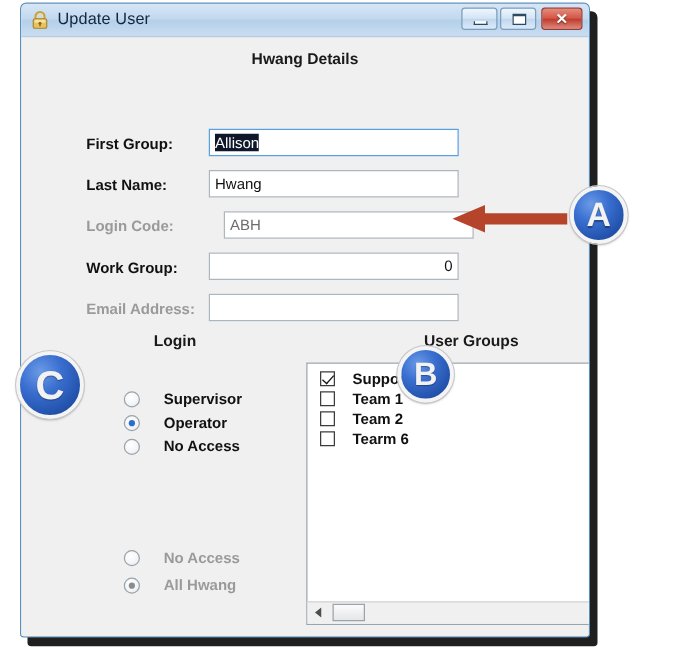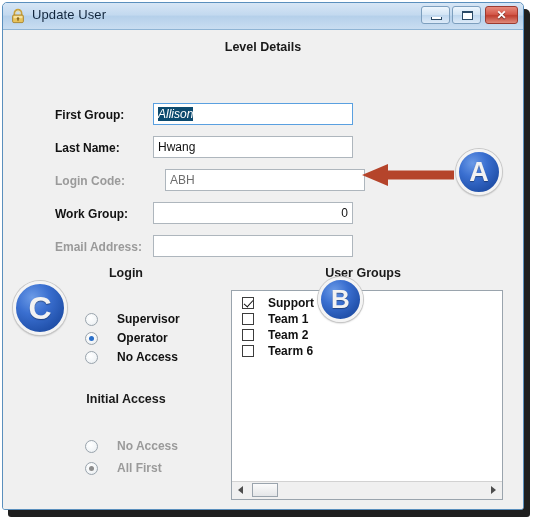--- a/index.html
+++ b/index.html
@@ -8,23 +8,23 @@
     width: 539px;
     height: 529px;
     background: #ffffff;
     font-family: "Liberation Sans", sans-serif;
     overflow: hidden;
   }
 
   
   #window {
     position: absolute;
-    left: 2px;
+    left: 16px;
     top: 2px;
-    width: 522px;
+    width: 456px;
     height: 508px;
     box-sizing: border-box;
     border: 1px solid #5a8fbd;
     border-radius: 5px 5px 3px 3px;
     background: #f0f0f0;
     box-shadow: 6px 7px 0 rgba(0,0,0,0.88), 0 0 0 1px rgba(255,255,255,0.7) inset;
     overflow: hidden;
   }
 
   
@@ -138,23 +138,22 @@
     color: #111;
     padding: 0 4px;
     line-height: 20px;
     outline: none;
   }
   .field-input.focused { border: 1px solid #5aa0e0; }
   .field-input.readonly { background: #ffffff; color: #6d6d6d; margin-left: 12px; }
   .field-input.numeric { text-align: right; }
 
   .sel-text {
-    background: #0c4a6e;
+    background: #0f172a;
     color: #ffffff;
-    font-style: italic;
   }
 
   
   .radio-row {
     position: absolute;
     left: 82px;
     font-size: 12px;
     font-weight: bold;
     color: #111111;
     white-space: nowrap;
@@ -302,21 +301,21 @@
     <div class="winbtn" id="btn-max">
       <span class="glyph-max"></span>
     </div>
     <div class="winbtn" id="btn-close">
       <span class="glyph-close">✕</span>
     </div>
   </div>
 
   <div id="client">
 
-    <div class="section-head" id="head-user-details">Level Details</div>
+    <div class="section-head" id="head-user-details">Hwang Details</div>
 
     <div>
 
       <div class="field-label" style="top:78px">First Group:</div>
       <div class="field-input focused" style="top:73px">
         <span class="sel-text">Allison</span>
       </div>
 
       <div class="field-label" style="top:111px">Last Name:</div>
       <div class="field-input" style="top:106px">
@@ -349,30 +348,29 @@
       <div class="radio-row" style="top:300px">
         <span class="radio-mark checked"></span>
         <span class="radio-label">Operator</span>
       </div>
       <div class="radio-row" style="top:319px">
         <span class="radio-mark"></span>
         <span class="radio-label">No Access</span>
       </div>
     </div>
 
-    <div class="section-head" id="head-initial">Initial Access</div>
 
     <div>
       <div class="radio-row disabled" style="top:408px">
         <span class="radio-mark"></span>
         <span class="radio-label">No Access</span>
       </div>
       <div class="radio-row disabled" style="top:430px">
         <span class="radio-mark checked dim"></span>
-        <span class="radio-label">All First</span>
+        <span class="radio-label">All Hwang</span>
       </div>
     </div>
 
     <div class="section-head" id="head-user-groups">User Groups</div>
 
     <div id="listbox">
       <div id="list-items">
 
         <div class="list-item">
           <span class="chk checked"></span>

